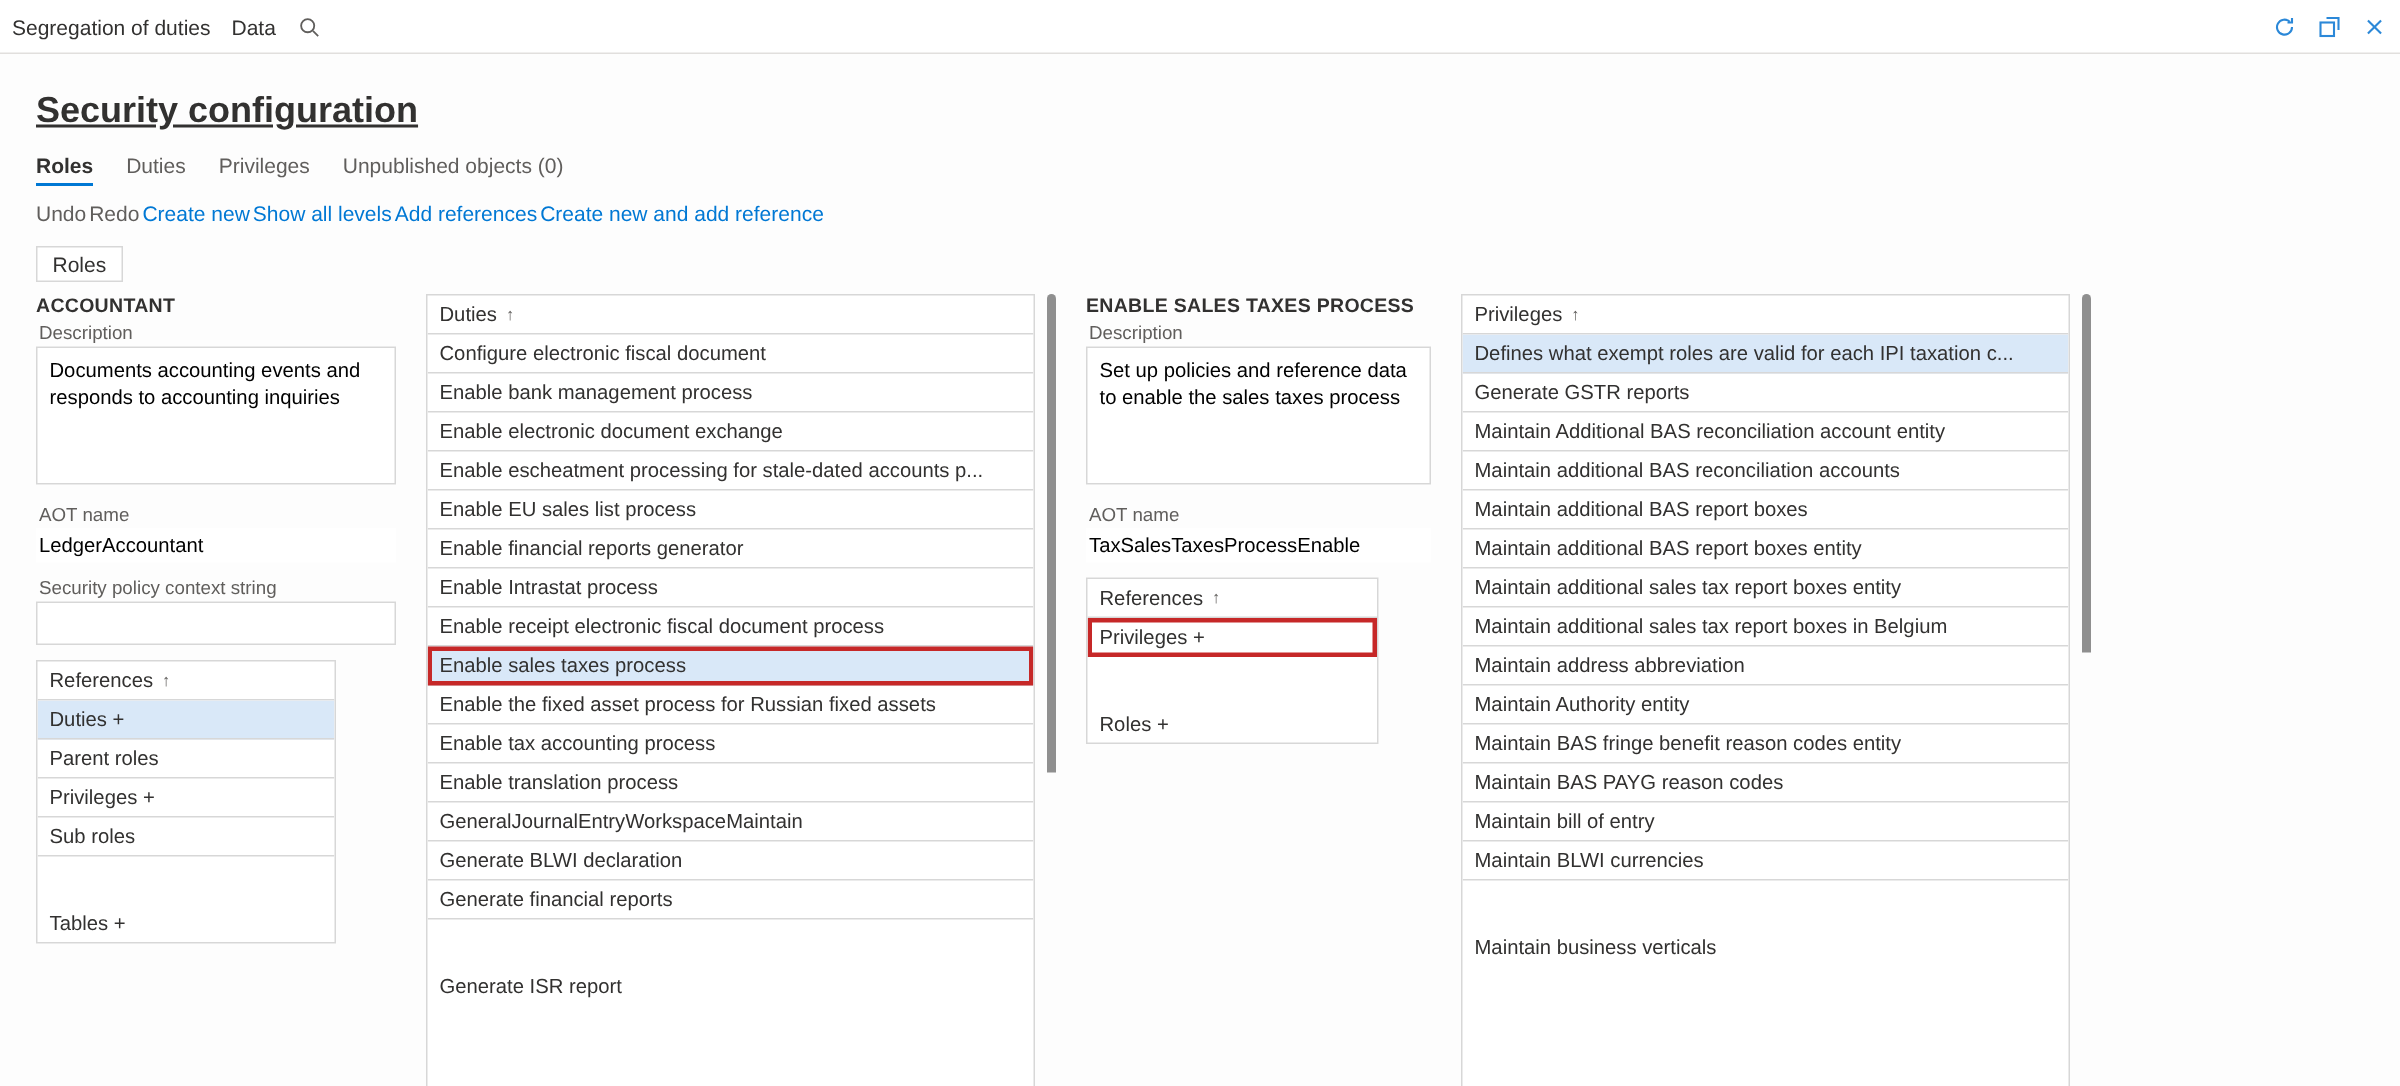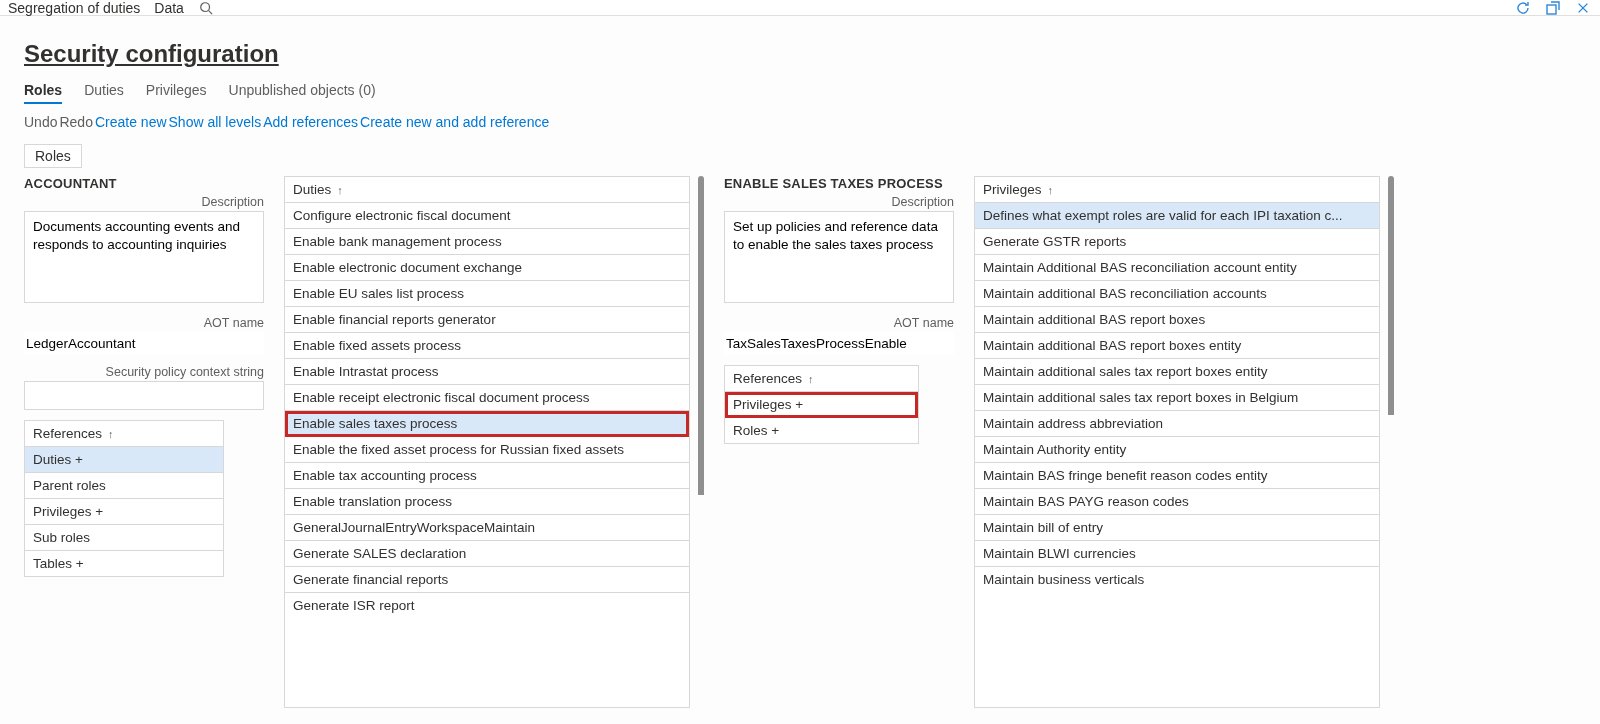--- a/index.html
+++ b/index.html
@@ -20,21 +20,21 @@
     color: var(--text);
     background: #fdfdfd;
     overflow: hidden;
     width: 1600px;
     height: 724px;
   }
   
   .topbar {
     display: flex;
     align-items: center;
-    height: 16px;
+    height: 36px;
     padding: 0 8px;
     border-bottom: 1px solid var(--header-border);
     gap: 14px;
     background:#fff;
   }
   .topbar .crumb { font-size: 14px; }
   .topbar .search-icon {
     width: 16px; height: 16px;
     display: inline-flex; align-items: center; justify-content: center;
     color: var(--muted);
@@ -91,21 +91,20 @@
   }
   .col { display: flex; flex-direction: column; min-width: 0; }
   .col1 { width: 240px; }
   .col2 { width: 420px; }
   .col3 { width: 230px; }
   .col4 { width: 420px; }
   .section-label {
     font-size: 12.5px;
     color: var(--muted);
     margin: 0 0 2px 2px;
-    text-align: right;
   }
   .heading-caps {
     font-weight: 700;
     font-size: 13px;
     letter-spacing: 0.2px;
     margin-bottom: 4px;
   }
   textarea, input[type=text] {
     width: 100%;
     font: inherit;
@@ -135,21 +134,21 @@
   .list-body { overflow-y: auto; }
   .row {
     padding: 5px 8px;
     border-bottom: 1px solid var(--border);
     white-space: nowrap;
     overflow: hidden;
     text-overflow: ellipsis;
     cursor: default;
     font-size: 13.5px;
   }
-  .row:last-child { border-bottom: none; }
+  .row:last-child { border-bottom: none; margin-top: 32px; }
   .row.selected { background: var(--sel-bg); }
   .row.red-outline { outline: 3px solid var(--red); outline-offset: -3px; }
   
   .scroll-hint {
     width: 6px;
     background: linear-gradient(var(--scrollbar), var(--scrollbar));
     background-size: 6px 60%;
     background-repeat: no-repeat;
     background-position: top center;
     border-radius: 3px;
@@ -260,31 +259,31 @@
       <div class="col-with-scroll">
         <div class="list-box">
           <div class="list-header">
             <span>Duties</span>
               <span class="sort-arrow">↑</span>
           </div>
           <div class="list-body" id="duties-body">
               <div class="row">Configure electronic fiscal document</div>
               <div class="row">Enable bank management process</div>
               <div class="row">Enable electronic document exchange</div>
+              <div class="row">Enable escheatment processing for stale-dated accounts p...</div>
               <div class="row">Enable EU sales list process</div>
               <div class="row">Enable financial reports generator</div>
-              <div class="row">Enable fixed assets process</div>
               <div class="row">Enable Intrastat process</div>
               <div class="row">Enable receipt electronic fiscal document process</div>
               <div class="row selected red-outline">Enable sales taxes process</div>
               <div class="row">Enable the fixed asset process for Russian fixed assets</div>
               <div class="row">Enable tax accounting process</div>
               <div class="row">Enable translation process</div>
               <div class="row">GeneralJournalEntryWorkspaceMaintain</div>
-              <div class="row">Generate SALES declaration</div>
+              <div class="row">Generate BLWI declaration</div>
               <div class="row">Generate financial reports</div>
               <div class="row">Generate ISR report</div>
             </div>
         </div>
         <div class="scroll-hint"></div>
       </div>
     </div>
 
     <div class="col col3">
       <div class="heading-caps">ENABLE SALES TAXES PROCESS</div>

